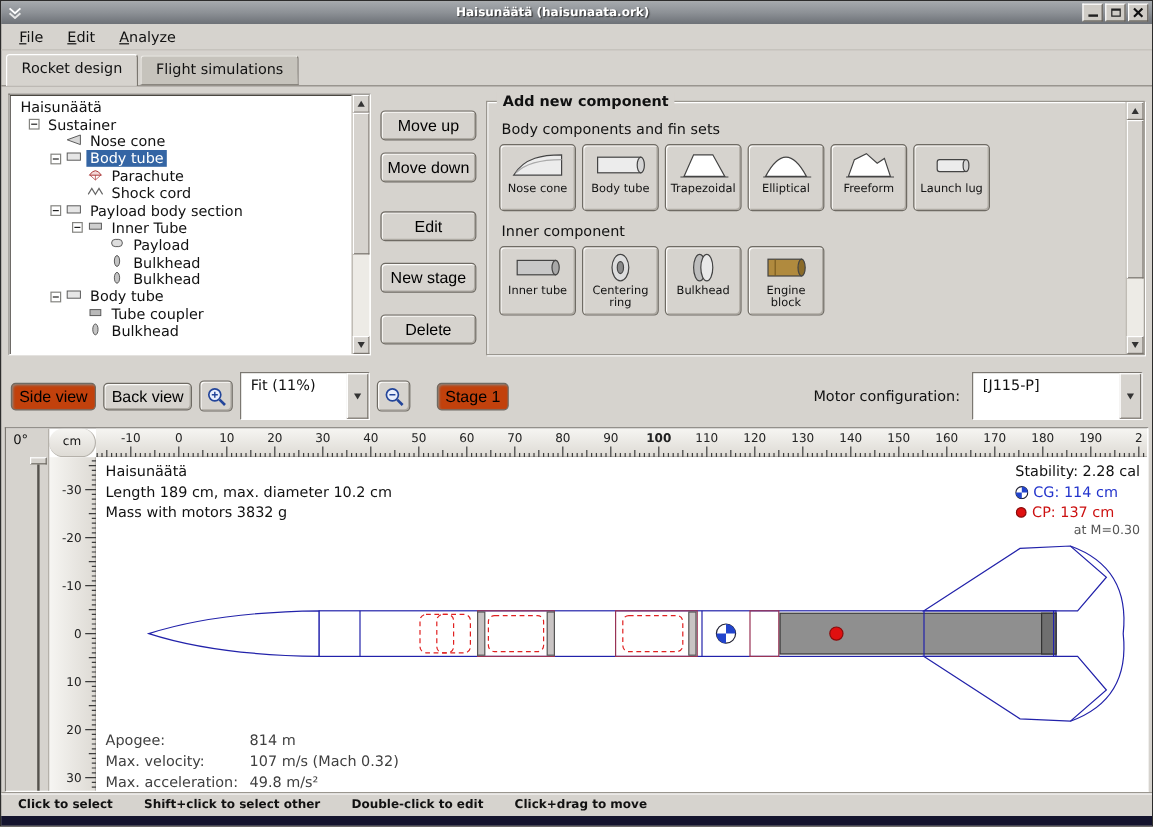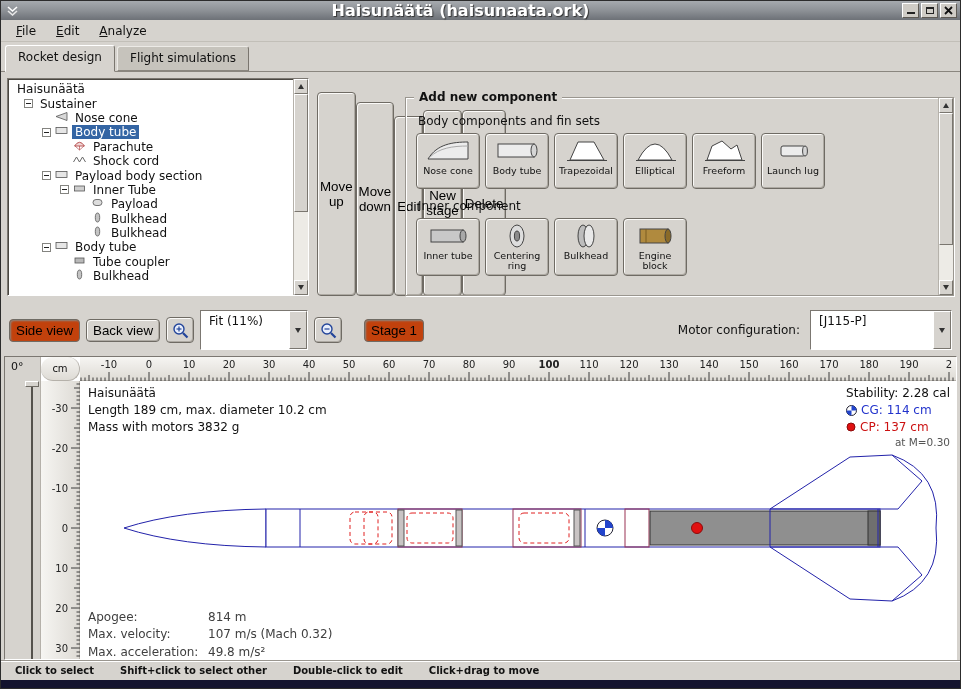--- a/index.html
+++ b/index.html
@@ -3,21 +3,21 @@
 <meta charset="utf-8">
 <style>
   * { box-sizing:border-box; margin:0; padding:0; }
   html,body { width:961px; height:689px; overflow:hidden; }
   body { font-family:"DejaVu Sans","Liberation Sans",sans-serif; font-size:12px; background:#d6d3ce; color:#111; }
 
   .window { width:961px; height:689px; border:1px solid #2c2c2c; display:flex; flex-direction:column; background:#d6d3ce; }
 
   
   .titlebar { height:19px; flex:0 0 19px; background:linear-gradient(180deg,#a6aaae 0%,#8d9196 50%,#6d7177 100%); display:flex; align-items:center; padding:0 3px; }
-  .titlebar .title { flex:1; text-align:center; color:#fff; font-weight:bold; font-size:16px; text-shadow:1px 1px 1px #333; }
+  .titlebar .title { flex:1; text-align:center; color:#fff; font-weight:bold; font-size:10px; text-shadow:1px 1px 1px #333; }
   .tb-iconbtn { width:17px; height:15px; display:grid; place-items:center; }
   .tb-btn { width:17px; height:15px; background:#cfccc6; border:1px solid; border-color:#fff #5e5a54 #5e5a54 #fff; display:grid; place-items:center; margin-left:2px; }
   .glyph-min { width:8px; height:7px; border-bottom:2px solid #222; }
   .glyph-max { width:8px; height:7px; border:1px solid #222; border-top-width:2px; }
 
   
   .menubar { height:22px; flex:0 0 22px; display:flex; align-items:center; padding-left:6px; gap:2px; border-bottom:1px solid #c2bfb8; }
   .menu-item { display:inline-block; padding:3px 9px; }
   .menu-item::first-letter { text-decoration:underline; }
 
@@ -33,27 +33,27 @@
   .tree { padding:3px 2px 0 2px; }
   .trow { height:14.4px; display:flex; align-items:center; white-space:nowrap; }
   .tlabel { padding:0 3px; }
   .tlabel.selected { background:#3465a4; color:#fff; }
   .exp { width:9px; height:9px; flex:0 0 9px; border:1px solid #848480; background:#fff; position:relative; margin-right:4px; }
   .exp::after { content:""; position:absolute; left:1px; right:1px; top:3px; border-top:1px solid #222; }
   .tspace { width:13px; flex:0 0 13px; }
   .ticon { margin-right:4px; flex:0 0 auto; }
   .pl0{padding-left:4px}.pl1{padding-left:14px}.pl2{padding-left:32px}.pl3{padding-left:50px}.pl4{padding-left:68px}
 
-  .btncol { width:80px; display:flex; flex-direction:row; padding-top:14px; }
+  .btncol { width:80px; display:flex; flex-direction:column; padding-top:14px; }
   .btn { background:#d6d3ce; border:1px solid #6f6b64; border-radius:4px; box-shadow:inset 1px 1px 0 #fbfaf8, inset -1px -1px 0 #aeaaa3; padding:4px 2px; text-align:center; }
   .btn.small { padding:3px 6px; }
   .pressed { background:#c2410c; box-shadow:inset 1px 1px 2px #8a867f; }
   .mt10{margin-top:10px}.mt24{margin-top:24px}.mt18{margin-top:18px}
 
-  .addpanel { flex:1; position:relative; border:1px solid #9a968f; box-shadow:1px 1px 0 #fff, inset 1px 1px 0 #fff; margin-top:19px; padding:14px 22px 6px 10px; }
+  .addpanel { flex:1; position:relative; border:1px solid #9a968f; box-shadow:1px 1px 0 #fff, inset 1px 1px 0 #fff; margin-top:6px; padding:14px 22px 6px 10px; }
   .addpanel-title { position:absolute; top:-8px; left:8px; background:#d6d3ce; padding:0 5px; font-weight:bold; }
   .group-label { margin:2px 0 5px 2px; }
   .comp-row { display:flex; gap:5px; margin-bottom:10px; }
   .comp-btn { width:64px; min-height:56px; background:#d6d3ce; border:1px solid #6f6b64; border-radius:4px; box-shadow:inset 1px 1px 0 #fbfaf8, inset -1px -1px 0 #aeaaa3; display:flex; flex-direction:column; align-items:center; padding:4px 1px 3px; }
   .comp-label { font-size:9.5px; line-height:1.1; text-align:center; margin-top:2px; }
 
   
   .vscroll { position:absolute; right:0; top:0; bottom:0; width:15px; background:#edebe6; border-left:1px solid #b5b1aa; display:flex; flex-direction:column; }
   .sb-btn { height:15px; flex:0 0 15px; background:#d6d3ce; border:1px solid; border-color:#fff #7a766f #7a766f #fff; display:grid; place-items:center; }
   .sb-track { flex:1; position:relative; }

